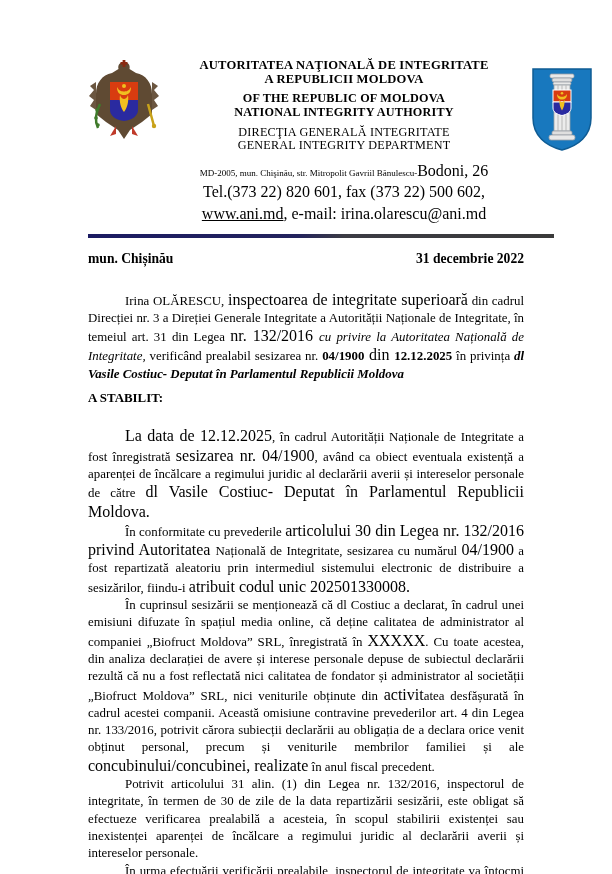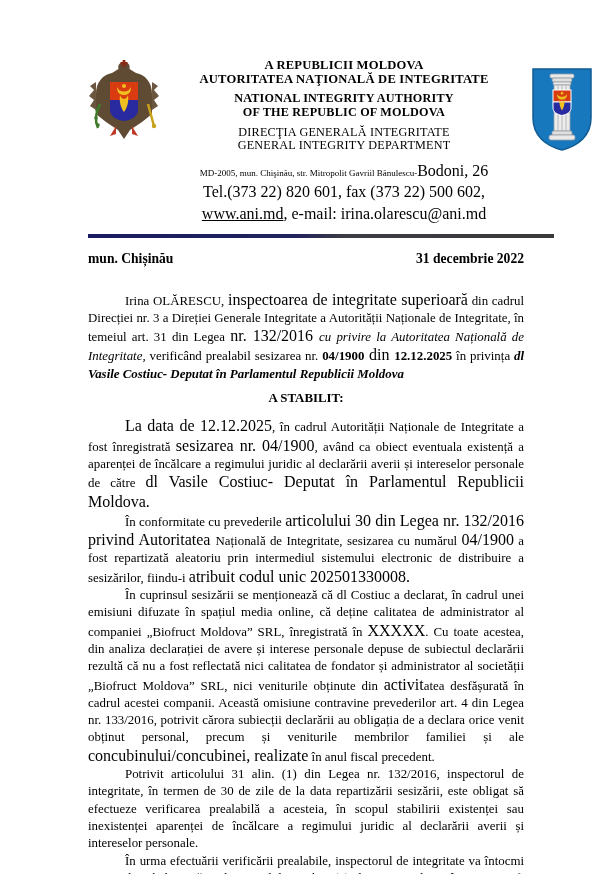--- a/index.html
+++ b/index.html
@@ -22,21 +22,21 @@
     background:linear-gradient(90deg,#1b1b62 0%,#23235d 45%,#3c3c44 55%,#3a3a3a 100%);}
   
   .title-block{text-align:center;margin-top:12px;line-height:1;}
   .title-1{font-weight:bold;font-size:13.8px;}
   .title-2{font-weight:bold;font-size:13.4px;margin-top:9px;}
   .place-date{display:flex;justify-content:space-between;font-weight:bold;font-size:13.6px;
     margin:13px 88px 0 88px;gap:14px;}
   
   .body-text{margin:24px 88px 0 88px;font-size:12.9px;line-height:17.3px;}
   .para{margin:0;text-align:justify;text-indent:37px;}
-  .para.center{text-align:center;text-indent:0;font-weight:bold;margin:7px 0 10px 0;}
+  .para.center{text-indent:0;font-weight:bold;margin:7px 0 20px 0;}
   .seg.serif{font-family:Liberation Serif, serif;}
   .seg.sans{font-family:Liberation Serif, serif;font-size:16px;}
   .seg.b{font-weight:bold;}
   .seg.i{font-style:italic;}
   .seg.u{text-decoration:underline;margin-top:32px;}
   svg{display:block;}
 </style>
 </head>
 <body>
 
@@ -70,25 +70,25 @@
         <path d="M31 27 C31 33 34 35 38 35 C42 35 45 33 45 27 C43 31 40 31.5 38 31.5 C36 31.5 33 31 31 27 Z" fill="#f0c020"></path>
         <path d="M34 35 C33 42 35 48 38 52 C41 48 43 42 42 35 C41 38 39 39 38 39 C37 39 35 38 34 35 Z" fill="#f0c020"></path>
         <circle cx="38" cy="26" r="2" fill="#f0c020"></circle>
 
         <path d="M30 66 L24 76 L30 74 Z" fill="#c03a2a"></path>
         <path d="M46 66 L52 76 L46 74 Z" fill="#c03a2a"></path>
       </svg>
     </div>
 
     <div class="header-center">
+      <div class="org-line">AUTORITATEA NAŢIONALĂ DE INTEGRITATE</div>
       <div class="org-line">A REPUBLICII MOLDOVA</div>
-      <div class="org-line">AUTORITATEA NAŢIONALĂ DE INTEGRITATE</div>
       <div class="org-gap"></div>
+      <div class="org-line" style="font-size:12.2px">OF THE REPUBLIC OF MOLDOVA</div>
       <div class="org-line" style="font-size:12.2px">NATIONAL INTEGRITY AUTHORITY</div>
-      <div class="org-line" style="font-size:12.2px">OF THE REPUBLIC OF MOLDOVA</div>
       <div class="org-gap"></div>
       <div class="dept-line">DIRECŢIA GENERALĂ INTEGRITATE</div>
       <div class="dept-line">GENERAL INTEGRITY DEPARTMENT</div>
       <div class="addr">
         <div><span class="seg serif">MD-2005, mun. Chişinău, str. Mitropolit Gavriil Bănulescu-</span><span class="seg sans">Bodoni, 26</span></div>
         <div><span class="seg sans">Tel.(373 22) 820 601, fax (373 22) 500 602, </span><span class="seg sans u">www.ani.md</span><span class="seg sans">, e-mail: irina.olarescu@ani.md</span></div>
       </div>
     </div>
 
     <div class="seal-right">

